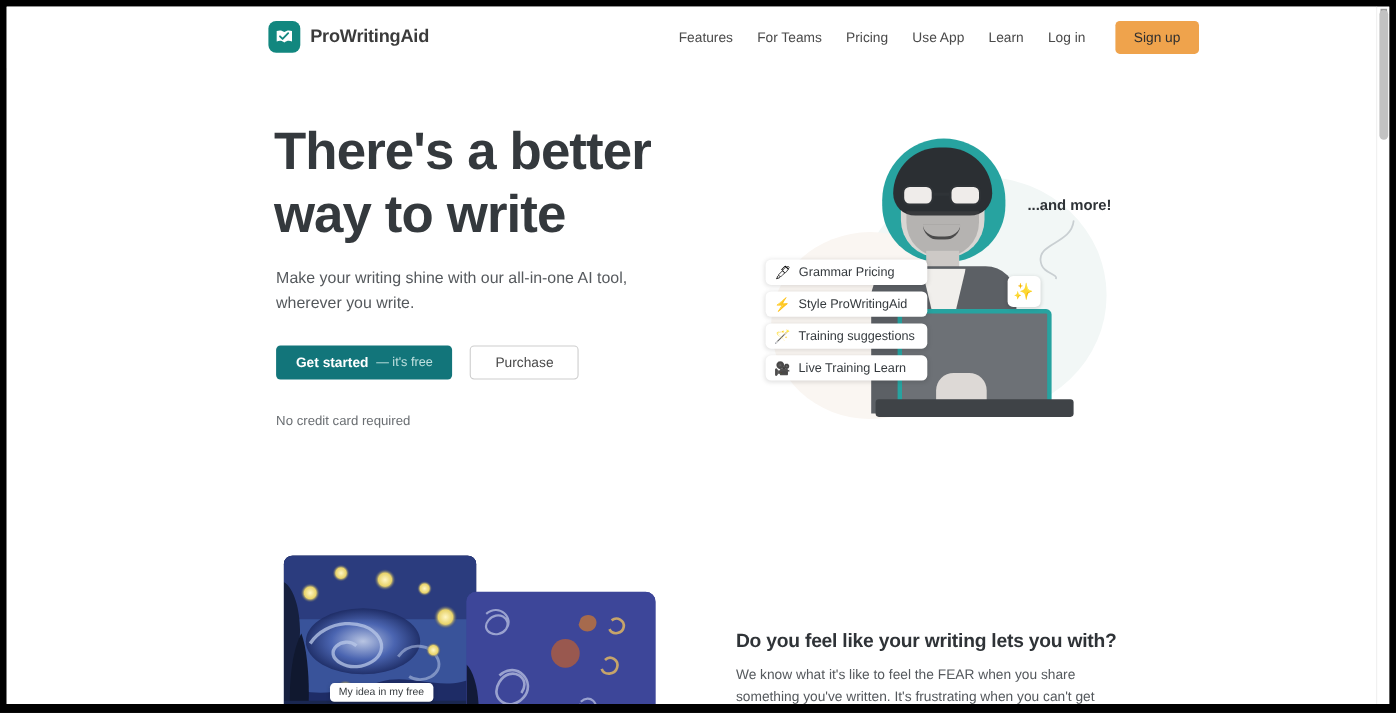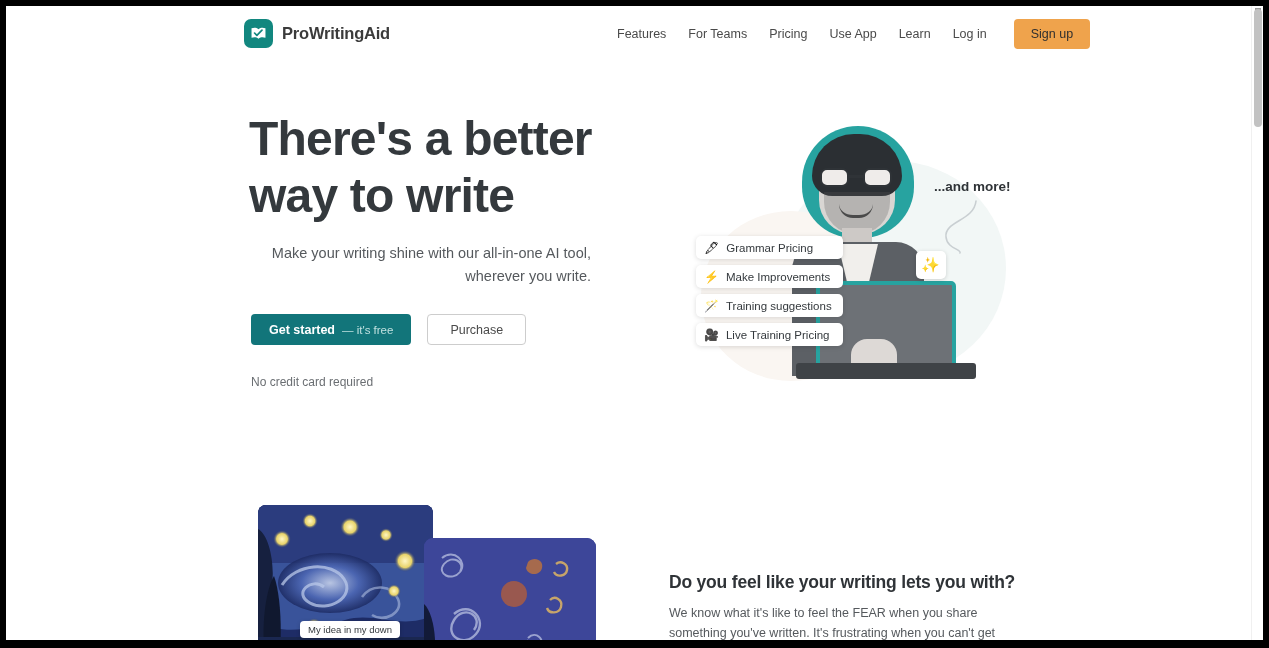--- a/index.html
+++ b/index.html
@@ -108,21 +108,20 @@
     color: #34393d;
     letter-spacing: -0.8px;
   }
   #hero-sub {
     position: absolute;
     left: 245px; top: 236px;
     width: 340px;
     font-size: 14.5px;
     line-height: 23px;
     color: #55595d;
-    text-align: right;
   }
   #cta-row {
     position: absolute;
     left: 245px; top: 308px;
     display: flex; align-items: center; gap: 16px;
   }
   #get-started {
     background: #12757a;
     border: none;
     border-radius: 4px;
@@ -443,29 +442,29 @@
         <path d="M36 2 C34 22, 4 22, 6 38 C7 50, 22 50, 20 54" fill="none" stroke="#c9cfd2" stroke-width="1.6" stroke-linecap="round"></path>
       </svg>
 
       <div class="feature-list">
         <div class="feature-chip">
           <span class="ic">🖋</span>
           <span class="tx">Grammar Pricing</span>
         </div>
         <div class="feature-chip">
           <span class="ic">⚡</span>
-          <span class="tx">Make Improvements</span>
+          <span class="tx">Style ProWritingAid</span>
         </div>
         <div class="feature-chip">
           <span class="ic">🪄</span>
           <span class="tx">Training suggestions</span>
         </div>
         <div class="feature-chip">
           <span class="ic">🎥</span>
-          <span class="tx">Live Training Pricing</span>
+          <span class="tx">Live Training Learn</span>
         </div>
       </div>
     </div>
 
     <div id="starry">
       <svg width="175" height="145" viewBox="0 0 175 145" aria-hidden="true">
         <defs>
           <radialGradient id="sw1" cx="50%" cy="50%" r="50%">
             <stop offset="0%" stop-color="#cfd9ef"></stop>
               <stop offset="55%" stop-color="#4e68b5"></stop>
@@ -488,21 +487,21 @@
         <circle cx="92" cy="22" r="10" fill="url(#star)"></circle>
         <circle cx="128" cy="30" r="7" fill="url(#star)"></circle>
         <circle cx="147" cy="56" r="11" fill="url(#star)"></circle>
         <circle cx="136" cy="86" r="7" fill="url(#star)"></circle>
         <circle cx="56" cy="122" r="9" fill="url(#star)"></circle>
         <path d="M0 145V24c11 6 17 34 14 56-3 22-5 48-2 65z" fill="#16203f"></path>
         <path d="M6 145c-2-30 2-60 10-74 6 16 8 50 6 74z" fill="#10182f"></path>
         <path d="M0 132h175v13H0z" fill="#1a2750"></path>
       </svg>
     </div>
-    <div id="starry-caption">My idea in my down</div>
+    <div id="starry-caption">My idea in my free</div>
 
     <div id="sketch">
       <svg width="172" height="112" viewBox="0 0 172 112" aria-hidden="true">
         <rect width="172" height="112" fill="#3d4699"></rect>
         <path d="M18 20c12-10 26 4 18 14s-24 2-16-8 22-2 16 8" fill="none" stroke="#9aa2cf" stroke-width="2"></path>
         <path d="M30 76c16-14 34 6 22 20s-32 2-22-14 30-4 20 10" fill="none" stroke="#9aa2cf" stroke-width="2.4"></path>
         <path d="M104 100c8-8 18 2 12 10s-18 0-12-8" fill="none" stroke="#9aa2cf" stroke-width="2"></path>
         <path d="M104 24c6-6 16-2 14 6s-14 8-16 0" fill="#b9713f" opacity="0.85"></path>
         <circle cx="90" cy="56" r="13" fill="#b05d3c" opacity="0.8"></circle>
         <path d="M132 26c5-4 12 0 11 6s-10 8-13 2" fill="none" stroke="#c6a46a" stroke-width="2.4"></path>

